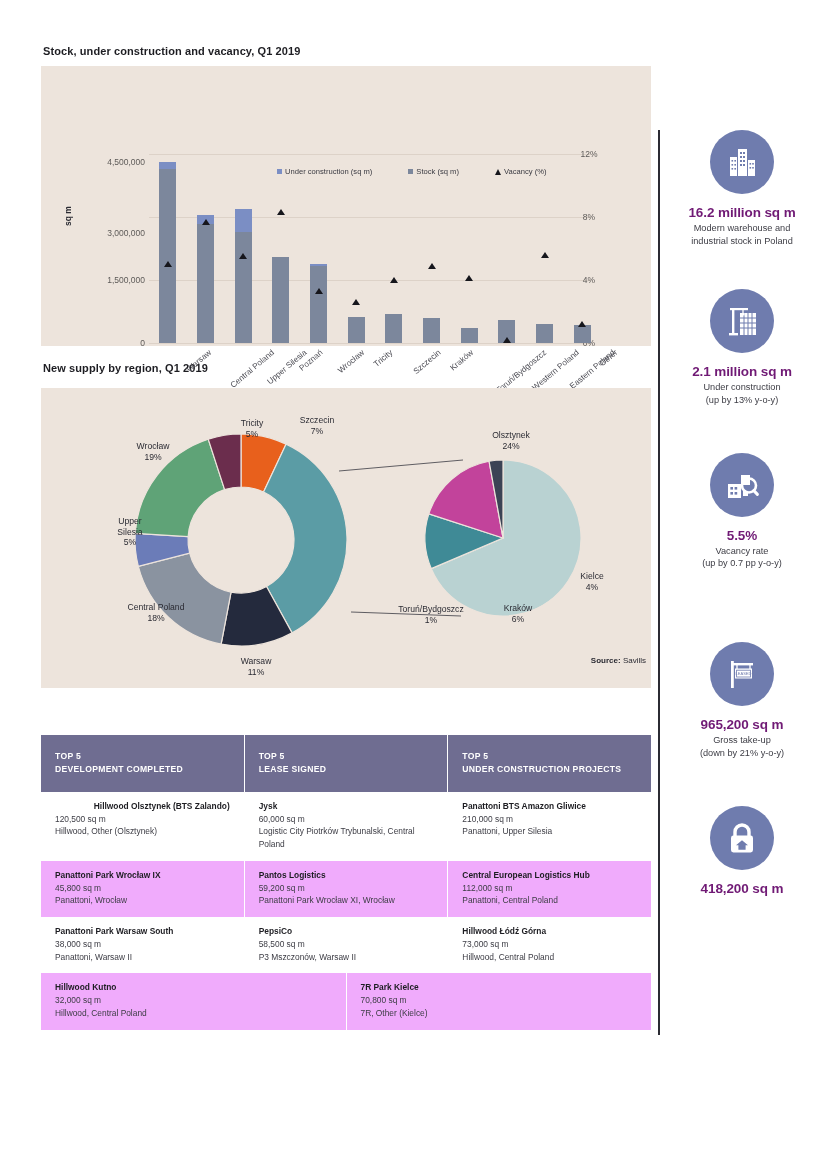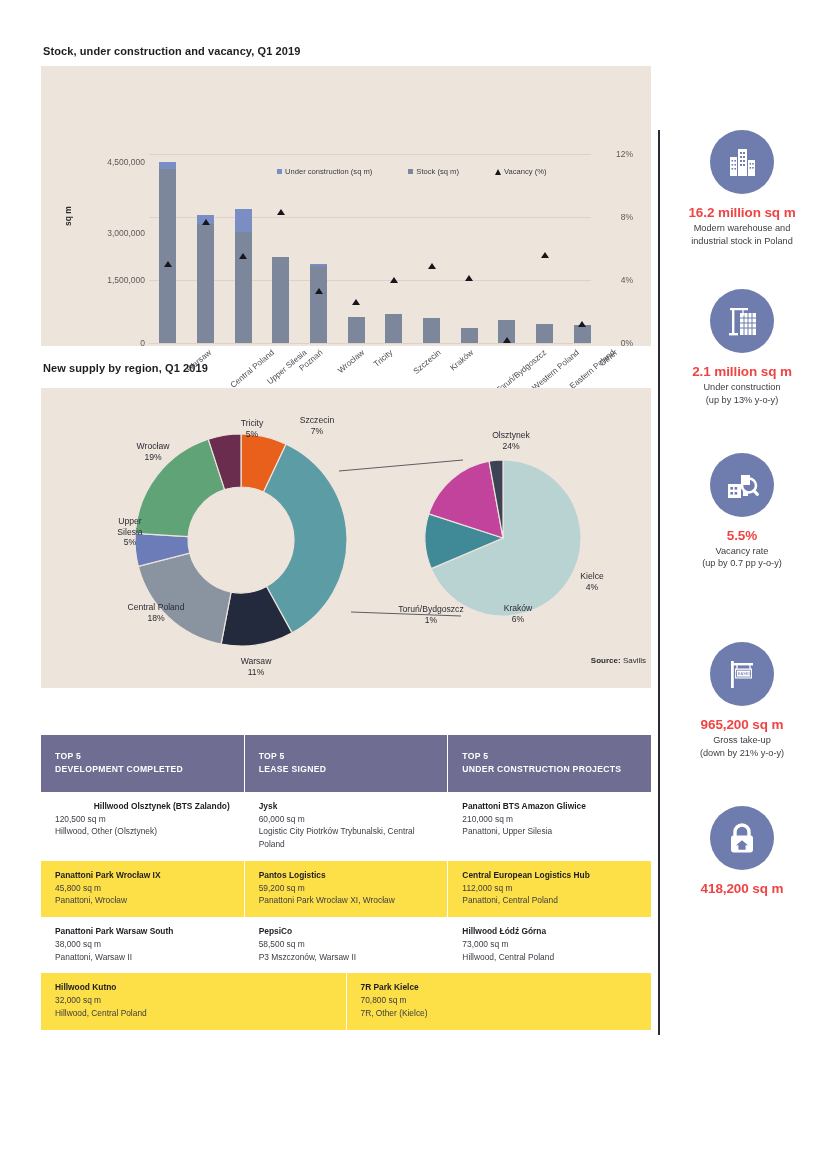--- a/index.html
+++ b/index.html
@@ -18,21 +18,21 @@
     letter-spacing:.1px;margin:0 0 9px 2px;
   }
   .chart-box{background:#ede4dc;position:relative;}
 
   
   #bar-box{height:280px;}
   .bar-plot{position:absolute;left:0;top:0;right:0;bottom:0;}
   .gridline{position:absolute;left:108px;right:60px;height:1px;background:#ddd2c8;}
   .ylab{position:absolute;right:auto;font-size:8.5px;color:#5d5a58;text-align:right;width:70px;}
   .ylab.left{left:34px;}
-  .ylab.right{left:552px;text-align:right;width:40px;}
+  .ylab.right{left:528px;text-align:center;width:40px;}
   .axis-title{
     position:absolute;left:22px;top:160px;font-size:8.5px;font-weight:bold;color:#2b2b33;
     transform:rotate(-90deg);transform-origin:left top;white-space:nowrap;
   }
   .legend{position:absolute;top:101px;left:236px;display:flex;gap:36px;font-size:7.6px;color:#3a3a42;}
   .legend-item{display:flex;align-items:center;gap:3px;white-space:nowrap;}
   .lg-sq{width:5px;height:5px;display:inline-block;}
   .lg-tri{width:0;height:0;border-left:3.5px solid transparent;border-right:3.5px solid transparent;border-bottom:6px solid #16161c;display:inline-block;}
 
   .bars{position:absolute;left:108px;top:88px;width:452px;height:189px;display:flex;align-items:flex-end;}
@@ -57,34 +57,34 @@
   
   .table{position:absolute;left:41px;top:735px;width:610px;font-size:8.4px;}
   .thead{display:flex;background:#6f6d91;color:#fff;}
   .th{flex:1;padding:15px 14px 16px 14px;line-height:1.5;font-size:8.6px;letter-spacing:.3px;
       border-right:1px solid #ffffff;}
   .th:last-child{border-right:none;}
   .th .t1{font-weight:bold;}
   .th .t2{font-weight:bold;}
   .trow{display:flex;}
   .trow.odd{background:#ffffff;}
-  .trow.even{background:#fde047;}
+  .trow.even{background:#f0abfc;}
   .td{flex:1;padding:8px 14px 10px 14px;line-height:1.52;border-right:1px solid #ffffff;}
   .td:last-child{border-right:none;}
   .td .name{font-weight:bold;color:#1d1d22;}
   .td .size,.td .loc{color:#3c3c44;}
   .td.align-right .name{text-align:right;display:block;}
 
   
   .rail{position:absolute;left:658px;top:130px;width:168px;}
   .rail-line{position:absolute;left:658px;top:130px;width:2px;height:905px;background:#2b2b33;}
   .stat{position:relative;width:168px;text-align:center;margin-bottom:26px;}
   .stat-icon{width:64px;height:64px;border-radius:50%;background:#6f7cae;margin:0 auto 11px auto;
     display:flex;align-items:center;justify-content:center;}
-  .stat-value{font-size:13.5px;font-weight:bold;color:#ef4444;letter-spacing:-.1px;margin-bottom:2px;}
+  .stat-value{font-size:13.5px;font-weight:bold;color:#701a75;letter-spacing:-.1px;margin-bottom:2px;}
   .stat-desc{font-size:9.2px;color:#3c3c44;line-height:1.38;}
 </style>
 </head>
 <body>
 
 <div class="page">
 
   <div class="left-col">
 
     <div class="panel-title">Stock, under construction and vacancy, Q1 2019</div>

